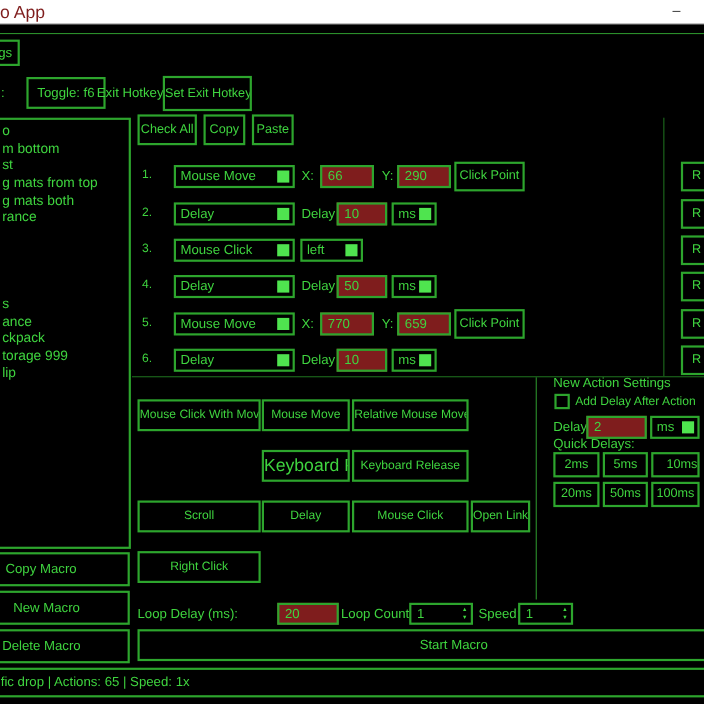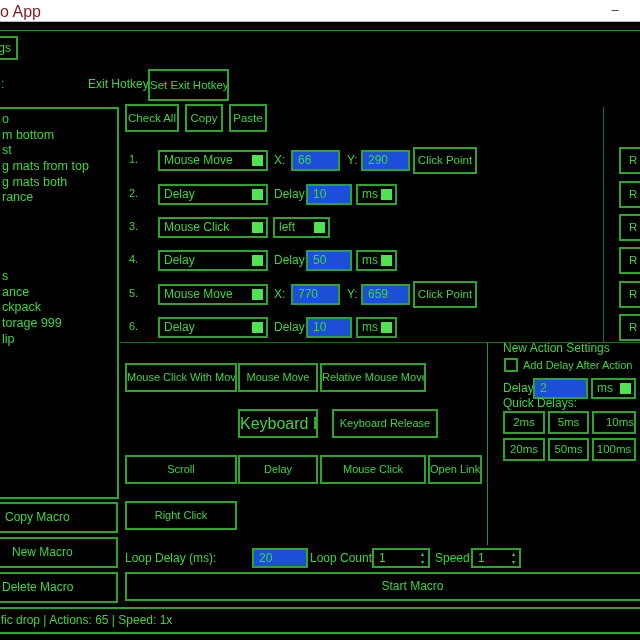--- a/index.html
+++ b/index.html
@@ -12,21 +12,21 @@
   html,body{margin:0;padding:0;background:#000;}
   #screen{position:relative;width:640px;height:640px;background:#000;overflow:hidden;
           font-family:"Liberation Sans",sans-serif;color:var(--tx);}
   .abs{position:absolute;box-sizing:border-box;}
   .lbl{position:absolute;box-sizing:border-box;color:var(--tx);font-size:12px;white-space:nowrap;}
   .btn{position:absolute;box-sizing:border-box;border:2px solid var(--bd);background:#000;
        color:var(--tx);font-size:11.5px;text-align:center;white-space:nowrap;overflow:hidden;}
   .combo{position:absolute;box-sizing:border-box;height:21px;border:2px solid var(--bd);background:#000;
        color:var(--tx);font-size:12px;line-height:17px;padding-left:4px;white-space:nowrap;overflow:hidden;}
   .combo .sq{position:absolute;right:3px;top:3px;width:11px;height:11px;background:var(--sq);}
-  .inputbox{position:absolute;box-sizing:border-box;height:21px;border:2px solid var(--bd);background:#1d4ed8;
+  .inputbox{position:absolute;box-sizing:border-box;height:21px;border:2px solid var(--bd);background:#7f1d1d;
        color:var(--tx);font-size:12px;line-height:17px;padding-left:5px;white-space:nowrap;overflow:hidden;}
   .line{position:absolute;background:var(--div);}
   .dimline{position:absolute;background:var(--dim);}
   .spin{position:absolute;box-sizing:border-box;height:20px;border:2px solid var(--bd);background:#000;
        color:var(--tx);font-size:12px;line-height:16px;padding-left:5px;overflow:hidden;}
   .spin .arrows{position:absolute;right:4px;top:0px;font-size:6px;line-height:8px;color:var(--tx);text-align:center;}
 </style>
 </head>
 <body>
 
@@ -36,20 +36,21 @@
     <span style="position:absolute;left:0;top:3px;font-size:16px;color:#7f1d1d;">o App</span>
     <span style="position:absolute;left:600px;top:0;width:30px;height:22px;text-align:center;line-height:20px;font-size:13px;color:#333;">–</span>
   </div>
 
   <div class="line" style="left:0;top:30px;width:640px;height:1px;"></div>
   <div class="abs" style="left:-31px;top:36px;width:49px;height:24px;border:2px solid var(--bd);background:#000;">
     <span style="position:absolute;right:5px;top:0;line-height:20px;font-size:12px;color:var(--tx);">gs</span>
   </div>
 
   <span class="lbl" style="left:1px;top:70px;height:29px;line-height:29px;">:</span>
+  <div class="btn" style="left:24px;top:70px;width:72px;height:29px;line-height:25px;font-size:12px;">Toggle: f6</div>
   <span class="lbl" style="left:88px;top:70px;height:29px;line-height:29px;">Exit Hotkey:</span>
   <div class="btn" style="left:148px;top:69px;width:81px;height:32px;line-height:28px;font-size:11.5px;">Set Exit Hotkey</div>
 
   <div class="abs" style="left:-10px;top:107px;width:129px;height:392px;border:2px solid var(--bd);background:#000;padding:3px 0 0 10px;overflow:hidden;">
     <span style="display:block;height:15.7px;font-size:12.5px;">o</span>
     <span style="display:block;height:15.7px;font-size:12.5px;">m bottom</span>
     <span style="display:block;height:15.7px;font-size:12.5px;">st</span>
     <span style="display:block;height:15.7px;font-size:12.5px;">g mats from top</span>
     <span style="display:block;height:15.7px;font-size:12.5px;">g mats both</span>
     <span style="display:block;height:15.7px;font-size:12.5px;">rance</span>
@@ -165,21 +166,21 @@
   </div>
   <div class="btn" style="left:619px;top:314px;width:30px;height:27px;text-align:left;">
     <span style="position:absolute;left:8px;top:0;line-height:23px;">R</span>
   </div>
 
   <div class="btn" style="left:125px;top:363px;width:112px;height:29px;line-height:25px;font-size:11px;">Mouse Click With Move</div>
   <div class="btn" style="left:238px;top:363px;width:80px;height:29px;line-height:25px;font-size:11px;">Mouse Move</div>
   <div class="btn" style="left:320px;top:363px;width:106px;height:29px;line-height:25px;font-size:11px;">Relative Mouse Move</div>
 
   <div class="btn" style="left:238px;top:409px;width:80px;height:29px;line-height:25px;font-size:16px;">Keyboard Press</div>
-  <div class="btn" style="left:320px;top:409px;width:106px;height:29px;line-height:25px;font-size:11px;margin-left:12px;">Keyboard Release</div>
+  <div class="btn" style="left:320px;top:409px;width:106px;height:29px;line-height:25px;font-size:11px;">Keyboard Release</div>
 
   <div class="btn" style="left:125px;top:455px;width:112px;height:29px;line-height:25px;font-size:11px;">Scroll</div>
   <div class="btn" style="left:238px;top:455px;width:80px;height:29px;line-height:25px;font-size:11px;">Delay</div>
   <div class="btn" style="left:320px;top:455px;width:106px;height:29px;line-height:25px;font-size:11px;">Mouse Click</div>
   <div class="btn" style="left:428px;top:455px;width:54px;height:29px;line-height:25px;font-size:11px;">Open Link</div>
 
   <div class="btn" style="left:125px;top:501px;width:112px;height:29px;line-height:25px;font-size:11px;">Right Click</div>
 
   <div class="line" style="left:487px;top:343px;width:1px;height:202px;"></div>
 

